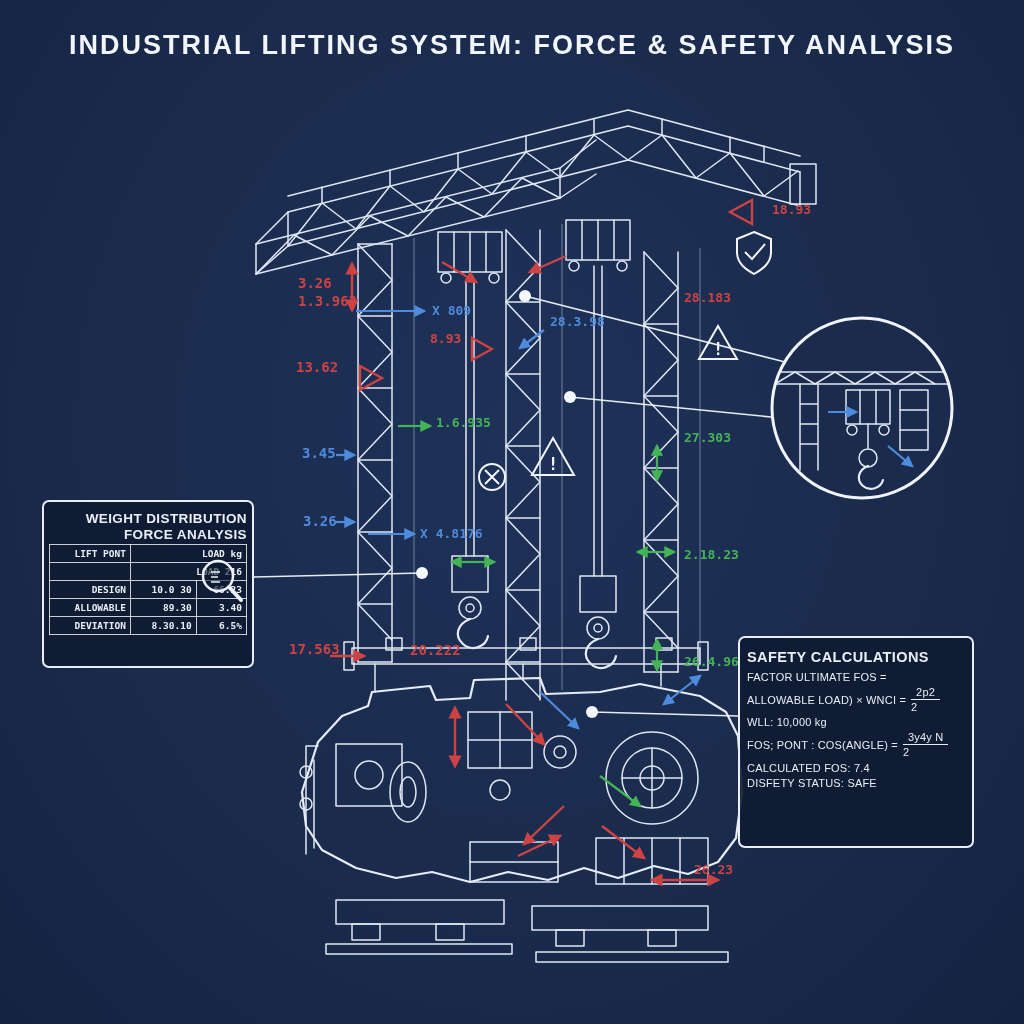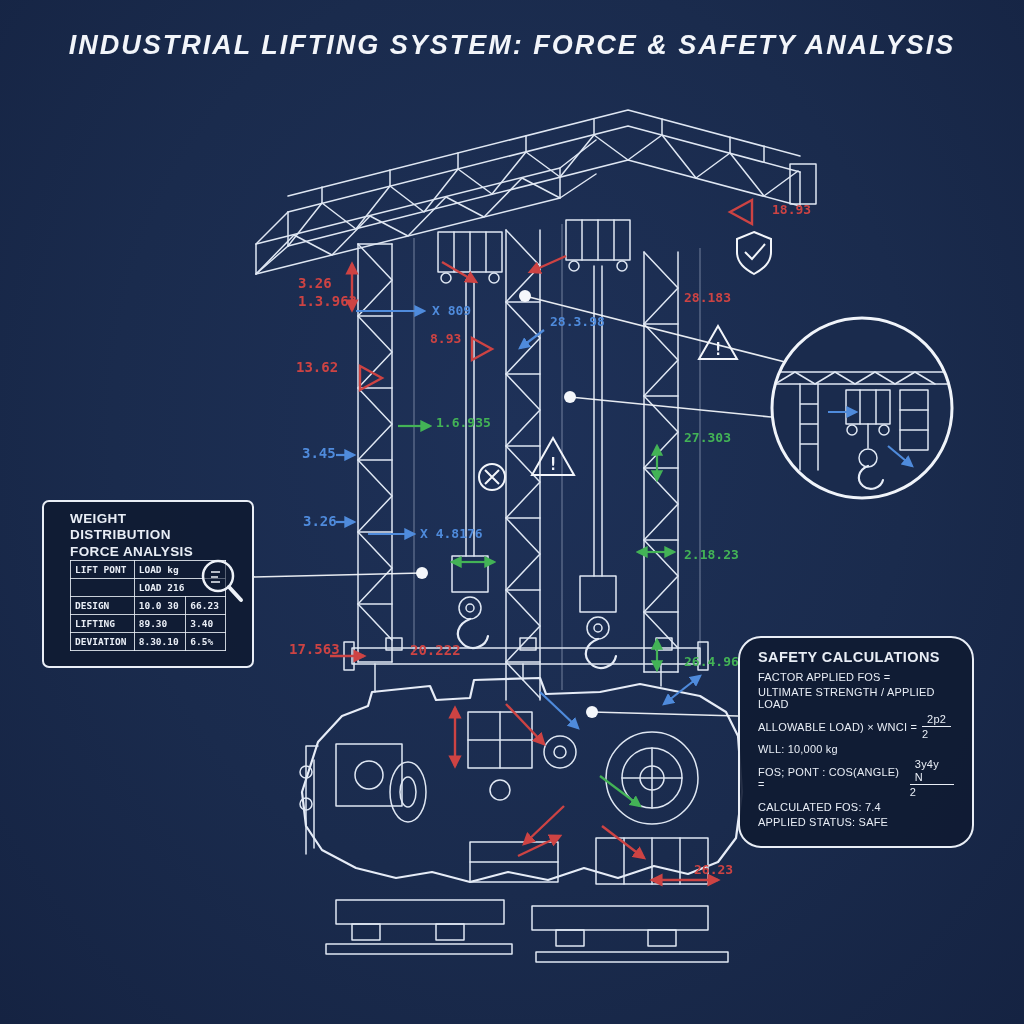--- a/index.html
+++ b/index.html
@@ -1,47 +1,47 @@
 <!DOCTYPE html>
 <html><head>
 <meta charset="utf-8">
 <style>
   html,body{margin:0;padding:0;background:#0d1830;}
   .stage{position:relative;width:1024px;height:1024px;overflow:hidden;
     background:radial-gradient(ellipse at 50% 42%, #1e3158 0%, #1a2b4d 55%, #152342 100%);
     font-family:"Liberation Sans", sans-serif;}
   svg.scene{position:absolute;left:0;top:0;}
   .page-title{position:absolute;top:30px;left:0;width:100%;text-align:center;
-    color:#f2f5fa;font-size:27px;font-weight:bold;letter-spacing:2px;font-style:italic;}
+    color:#f2f5fa;font-size:27px;font-weight:bold;letter-spacing:2px;}
   
   .ln{stroke:#dfe7f3;fill:none;stroke-width:1.5;stroke-linecap:round;stroke-linejoin:round;}
   .ln2{stroke:#e6ecf7;fill:none;stroke-width:2.2;stroke-linecap:round;stroke-linejoin:round;}
   .lnfaint{stroke:#b9c6dc;fill:none;stroke-width:1;opacity:.55;}
   .wh{stroke:#f2f5fa;fill:none;stroke-width:2;}
   .leader{stroke:#f2f5fa;fill:none;stroke-width:1.6;opacity:.95;}
   .dot{fill:#f4f7fb;}
   
   .ann{font-family:"DejaVu Sans Mono", monospace;font-weight:bold;font-size:14px;}
   .ann.sm{font-size:13px;}
   .red{fill:#cd4343;} .blue{fill:#4f8bdc;} .green{fill:#43b356;}
   .s-red{stroke:#cd4343;fill:none;stroke-width:2.4;}
   .s-blue{stroke:#4f8bdc;fill:none;stroke-width:2.2;}
   .s-green{stroke:#43b356;fill:none;stroke-width:2.2;}
   .warn-txt{fill:#f2f5fa;font-family:"DejaVu Sans Mono",monospace;font-weight:bold;font-size:17px;}
   
   .callout{position:absolute;border:2.5px solid #e9eef6;border-radius:7px;
     background:rgba(15,27,50,.90);color:#e9eef6;box-sizing:border-box;}
-  .wbox{left:42px;top:500px;width:212px;height:168px;padding:9px 26px;}
+  .wbox{left:42px;top:500px;width:212px;height:168px;padding:9px 5px;text-align:right;}
   .wbox .bt{font-size:13.5px;font-weight:bold;letter-spacing:.4px;line-height:1.22;}
   table.wtable{border-collapse:collapse;width:100%;}
   table.wtable td{border:1px solid rgba(233,238,246,.85);
     font:bold 9.5px "DejaVu Sans Mono",monospace;color:#e9eef6;
     padding:2px 4px;height:13px;white-space:nowrap;}
   .mag-icon{position:absolute;right:2px;top:52px;}
-  .sbox{left:738px;top:636px;width:236px;height:212px;padding:11px 18px;border-radius:23px;}
+  .sbox{left:738px;top:636px;width:236px;height:212px;padding:11px 7px;}
   .sbox .bt{font-size:14.5px;font-weight:bold;letter-spacing:.4px;margin-bottom:6px;}
   .sline{font-size:11px;margin:3px 0;letter-spacing:.2px;display:flex;align-items:center;flex-wrap:nowrap;}
   .frac{display:inline-flex;flex-direction:column;align-items:flex-start;margin-left:5px;font-size:11px;line-height:1.15;}
   .frac .num{padding:0 5px;border-bottom:1.5px solid #e9eef6;}
   .frac .den{padding-top:1px;}
 </style>
 </head>
 <body>
 
 <div class="stage">
@@ -278,54 +278,53 @@
         <tr>
           <td></td>
           <td colspan="2">LOAD 216</td>
         </tr>
         <tr>
           <td>DESIGN</td>
           <td>10.0 30</td>
           <td>66.23</td>
         </tr>
         <tr>
-          <td>LIFTING</td>
+          <td>ALLOWABLE</td>
           <td>89.30</td>
           <td>3.40</td>
         </tr>
         <tr>
           <td>DEVIATION</td>
           <td>8.30.10</td>
           <td>6.5%</td>
         </tr>
       </tbody>
     </table>
     <svg class="mag-icon" width="56" height="56" viewBox="0 0 56 56">
       <circle cx="24" cy="22" r="15" fill="rgba(15,27,50,.6)" stroke="#eef2f8" stroke-width="2.5"></circle>
       <line x1="35" y1="33" x2="47" y2="46" stroke="#eef2f8" stroke-width="4" stroke-linecap="round"></line>
       <path d="M17,18 h9 M17,23 h7 M17,28 h9" stroke="#eef2f8" stroke-width="1.5" fill="none"></path>
     </svg>
   </div>
 
   <div class="callout sbox">
     <div class="bt">SAFETY CALCULATIONS</div>
-    <div class="sline">FACTOR APPLIED FOS =</div>
-    <div class="sline">ULTIMATE STRENGTH / APPLIED LOAD</div>
+    <div class="sline">FACTOR ULTIMATE FOS =</div>
     <div class="sline">
       <span>ALLOWABLE LOAD) × WNCI =</span>
       <span class="frac">
         <span class="num">2p2</span>
         <span class="den">2</span>
       </span>
     </div>
     <div class="sline">WLL: 10,000 kg</div>
     <div class="sline">
       <span>FOS; PONT : COS(ANGLE) =</span>
       <span class="frac">
         <span class="num">3y4y N</span>
         <span class="den">2</span>
       </span>
     </div>
     <div class="sline">CALCULATED FOS: 7.4</div>
-    <div class="sline">APPLIED STATUS: SAFE</div>
+    <div class="sline">DISFETY STATUS: SAFE</div>
   </div>
 
 </div>
 
 </body></html>

